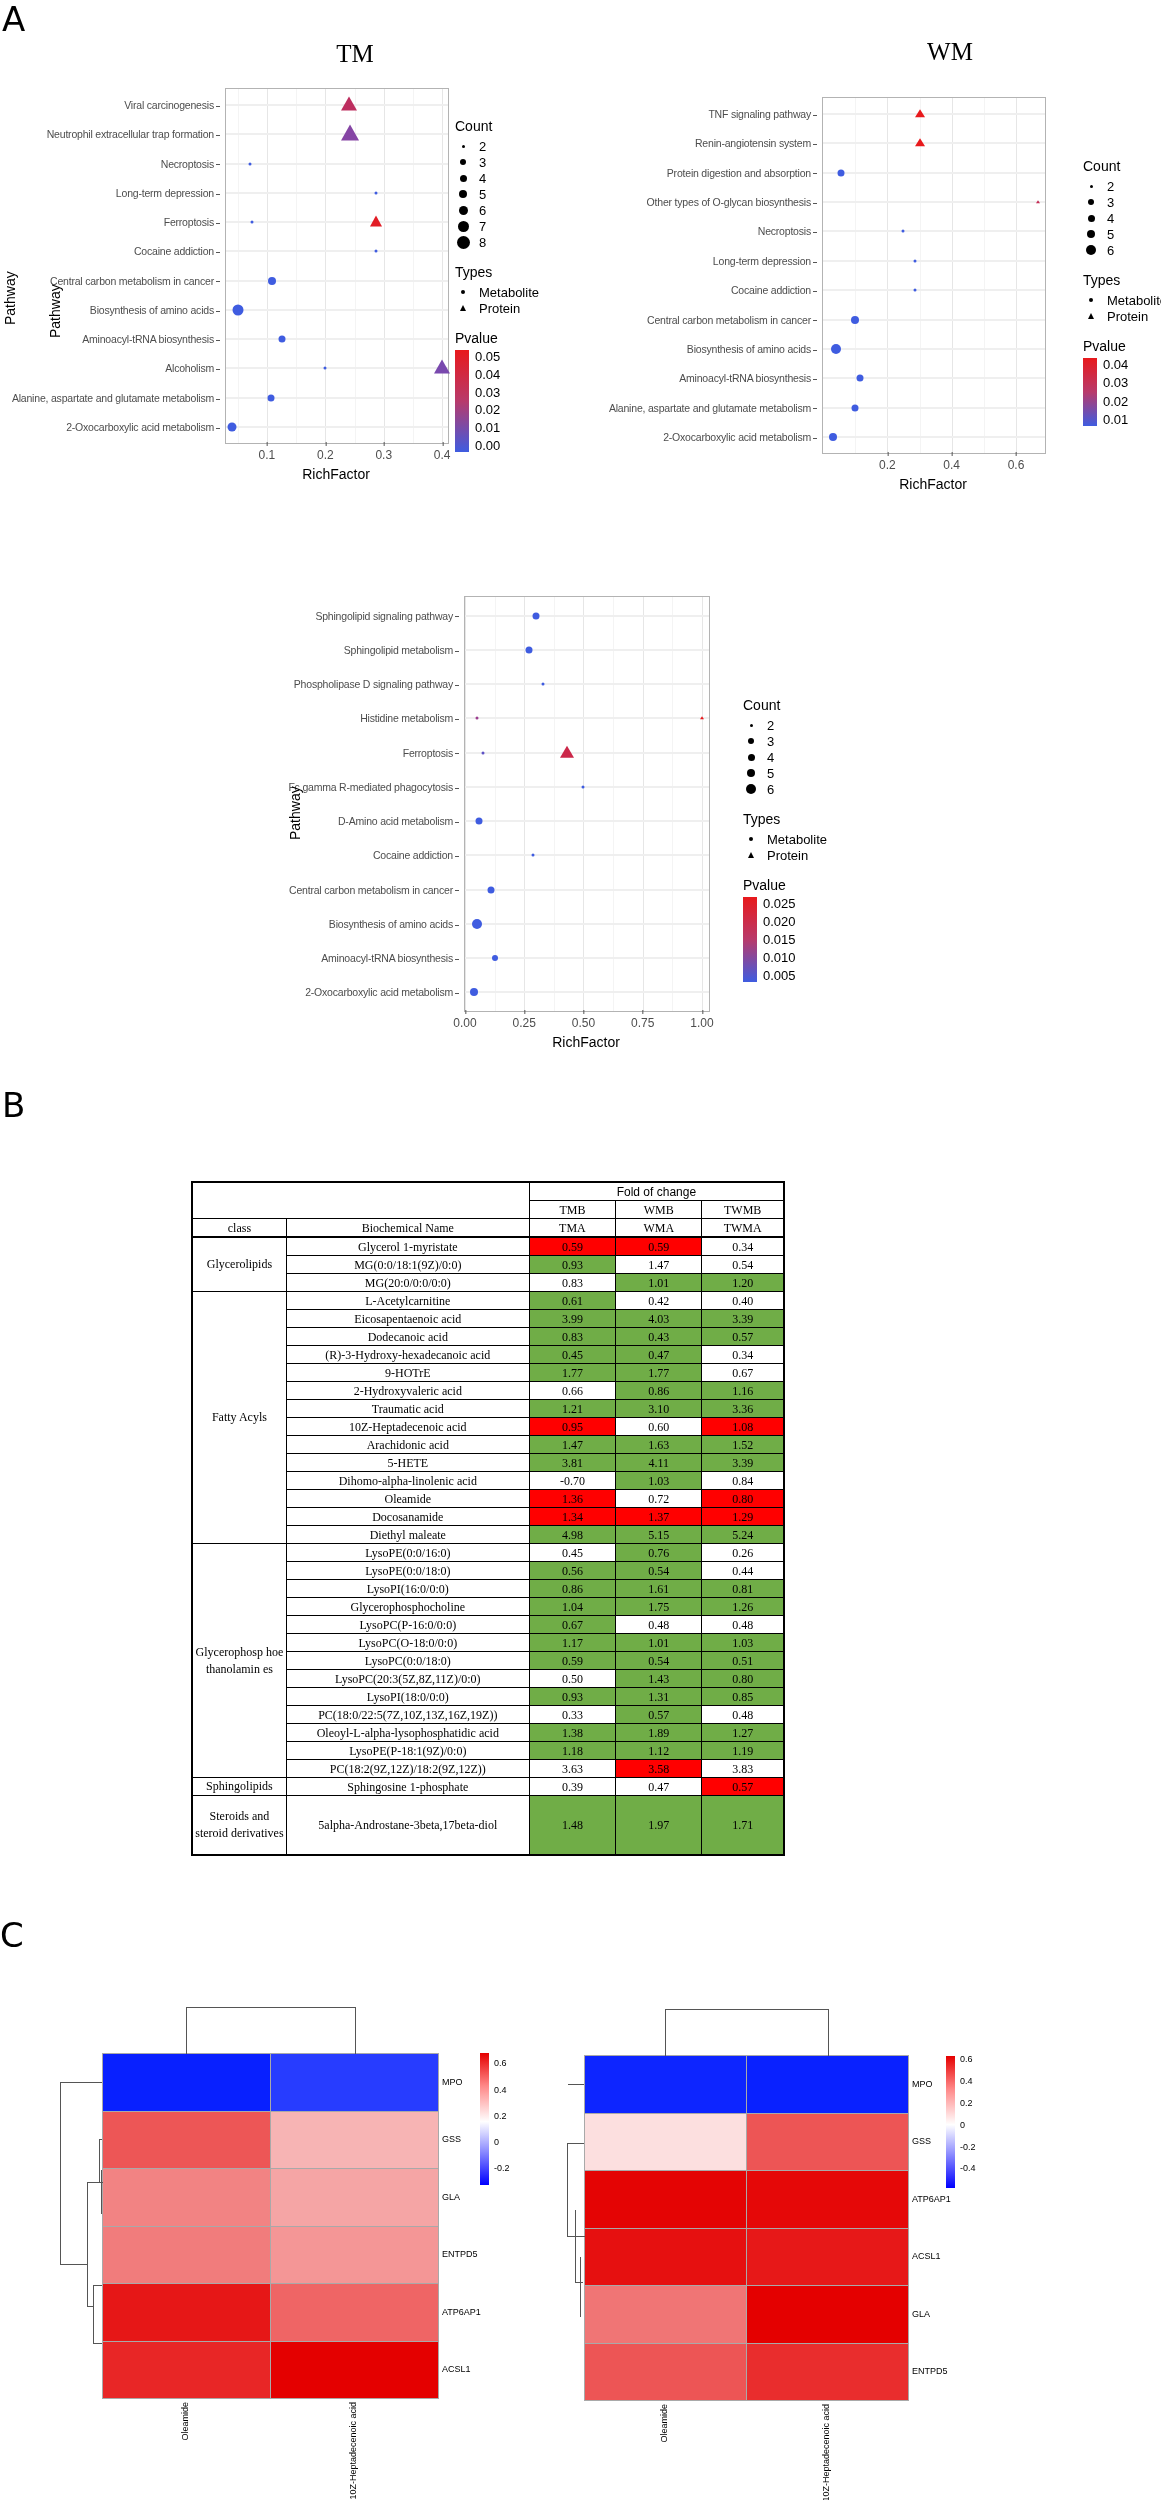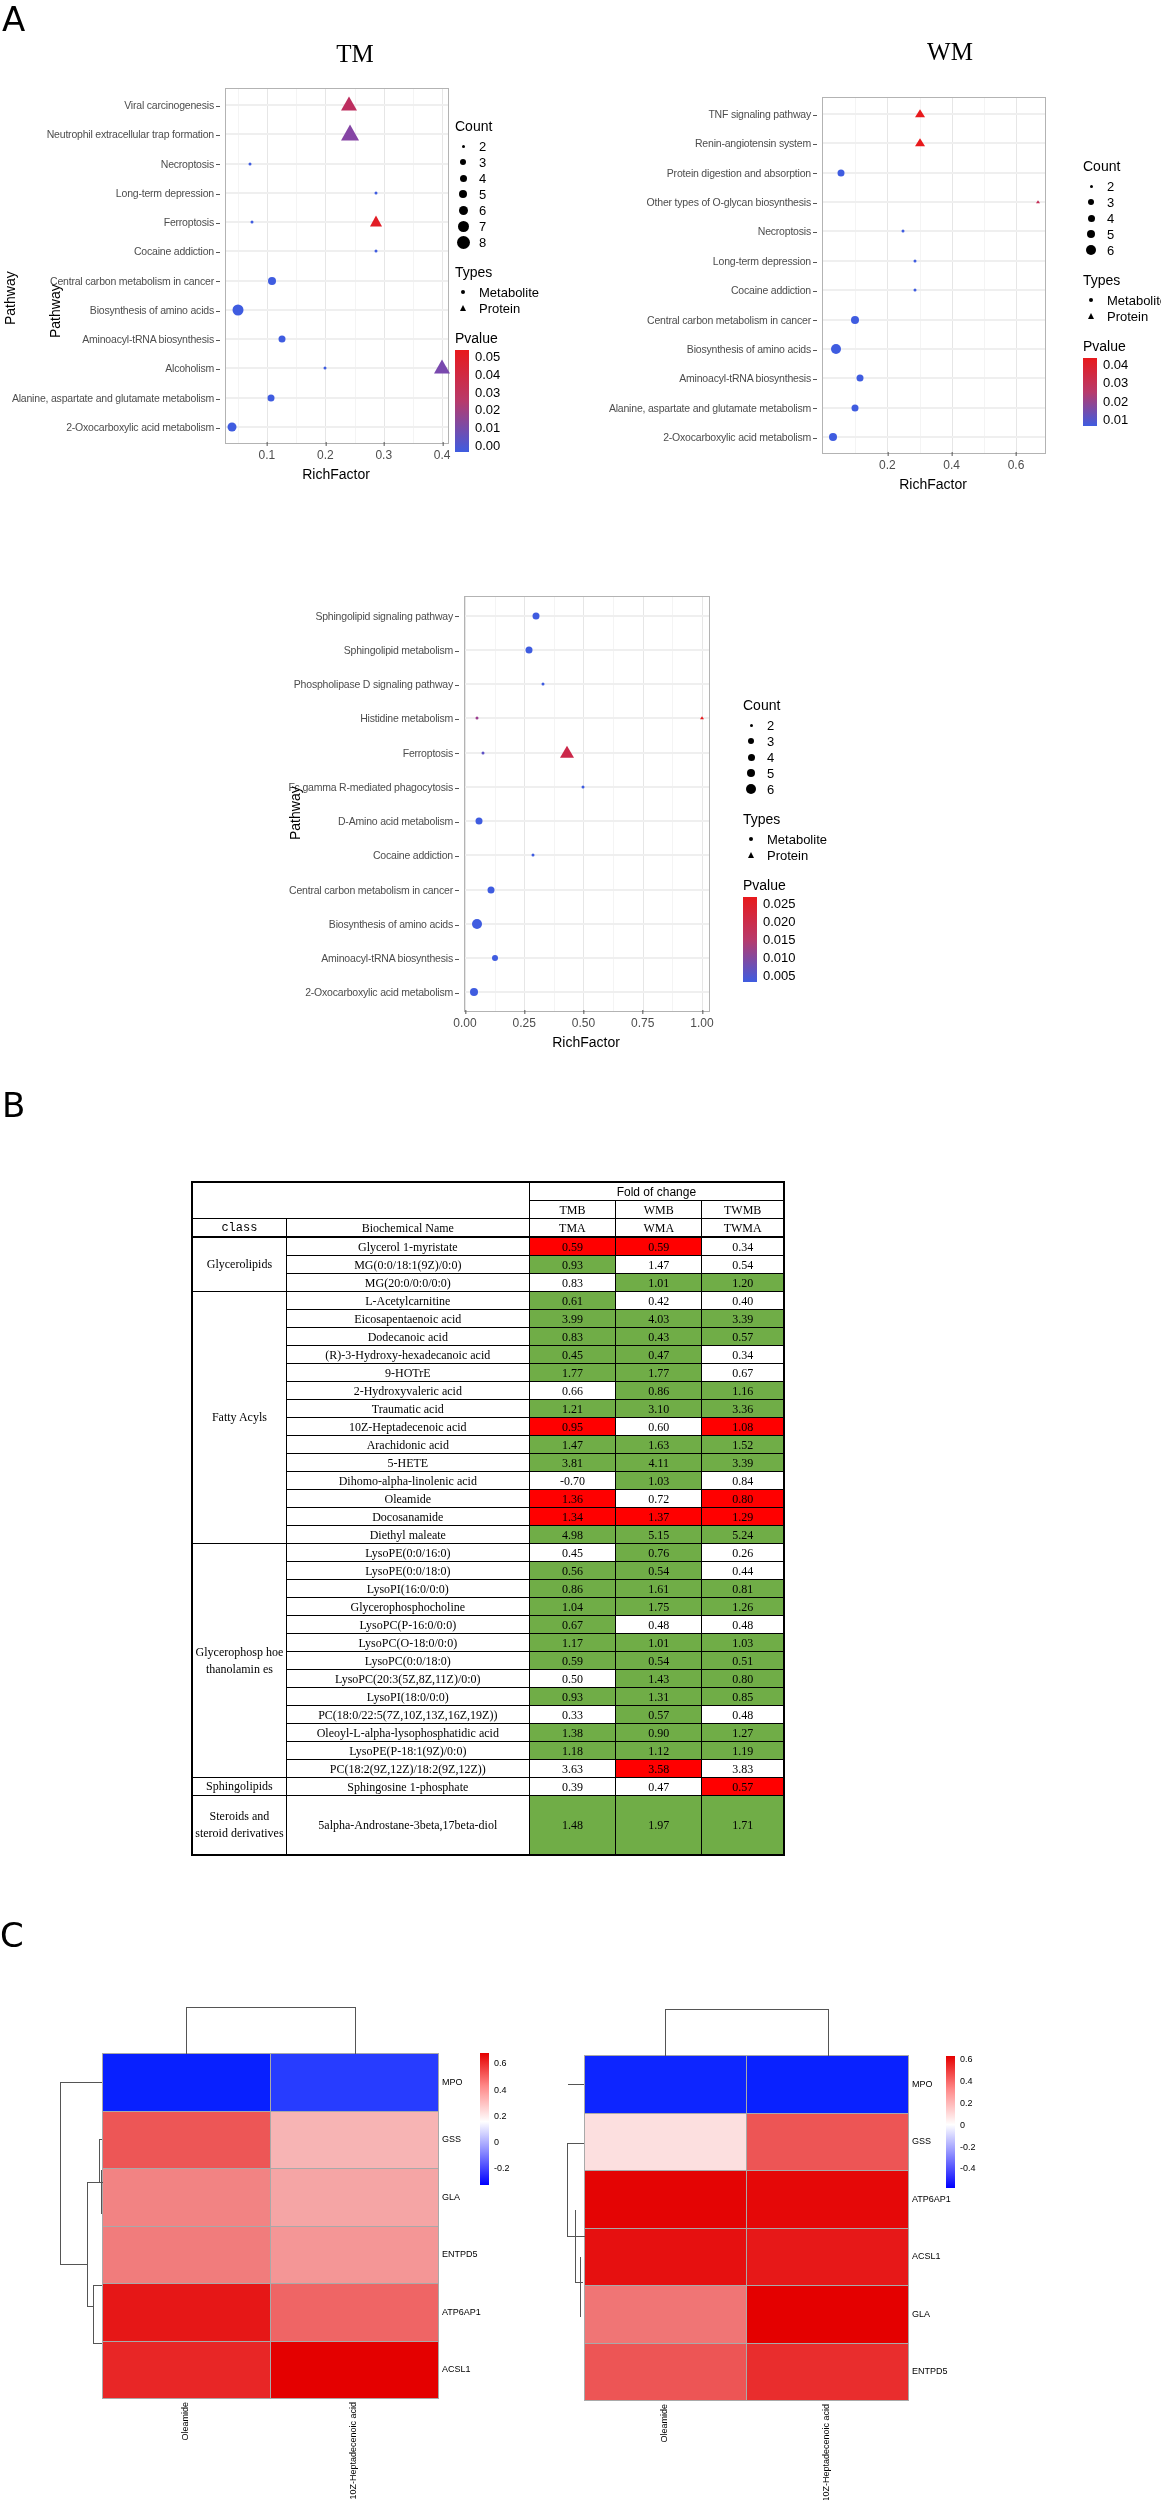--- a/index.html
+++ b/index.html
@@ -410,21 +410,21 @@
       <tr>
         <td class="thick-t" colspan="2" rowspan="2" style="border-left: 2.5px solid rgb(0, 0, 0);"></td>
         <td class="thick-t hdr-sans" colspan="3" style="border-right: 2.5px solid rgb(0, 0, 0);">Fold of change</td>
       </tr>
       <tr>
         <td>TMB</td>
         <td>WMB</td>
         <td style="border-right: 2.5px solid rgb(0, 0, 0);">TWMB</td>
       </tr>
       <tr>
-        <td class="thick-b" style="border-left: 2.5px solid rgb(0, 0, 0); font-family: Liberation Mono, monospace;">class</td>
+        <td class="thick-b" style="border-left: 2.5px solid rgb(0, 0, 0);">class</td>
         <td class="thick-b">Biochemical Name</td>
         <td class="thick-b">TMA</td>
         <td class="thick-b">WMA</td>
         <td class="thick-b" style="border-right: 2.5px solid rgb(0, 0, 0);">TWMA</td>
       </tr>
       <tr>
         <td rowspan="3" style="border-left: 2.5px solid rgb(0, 0, 0); line-height: 17px;">Glycerolipids</td>
         <td>Glycerol 1-myristate</td>
         <td class="r">0.59</td>
         <td class="r">0.59</td>
@@ -584,21 +584,21 @@
       </tr>
       <tr>
         <td>PC(18:0/22:5(7Z,10Z,13Z,16Z,19Z))</td>
         <td>0.33</td>
         <td class="g">0.57</td>
         <td style="border-right: 2.5px solid rgb(0, 0, 0);">0.48</td>
       </tr>
       <tr>
         <td>Oleoyl-L-alpha-lysophosphatidic acid</td>
         <td class="g">1.38</td>
-        <td class="g">0.90</td>
+        <td class="g">1.89</td>
         <td class="g" style="border-right: 2.5px solid rgb(0, 0, 0);">1.27</td>
       </tr>
       <tr>
         <td>LysoPE(P-18:1(9Z)/0:0)</td>
         <td class="g">1.18</td>
         <td class="g">1.12</td>
         <td class="g" style="border-right: 2.5px solid rgb(0, 0, 0);">1.19</td>
       </tr>
       <tr>
         <td>PC(18:2(9Z,12Z)/18:2(9Z,12Z))</td>

